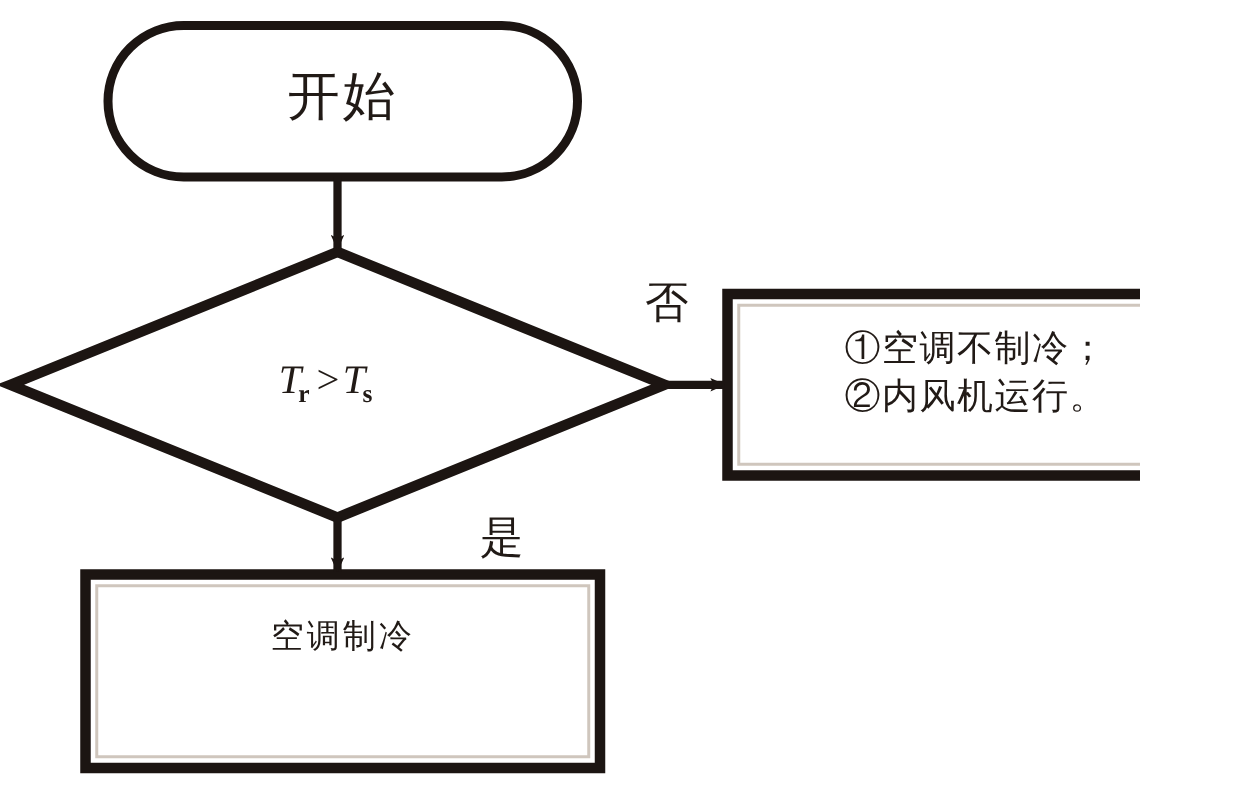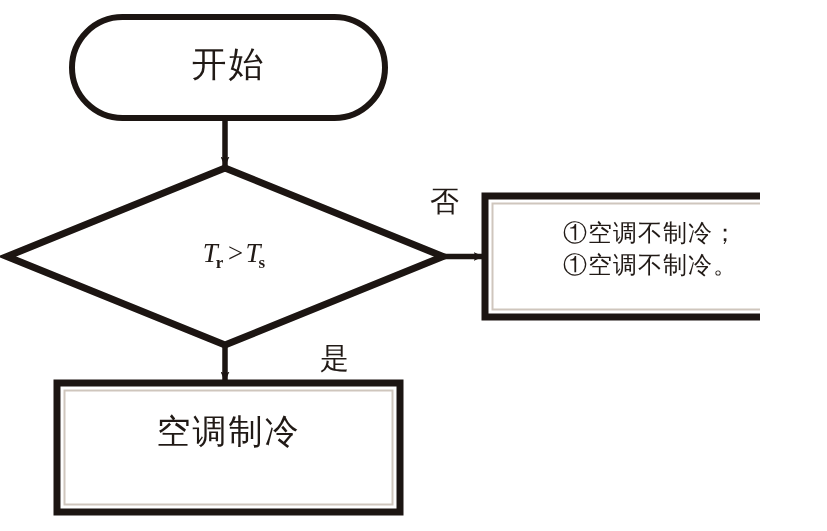--- a/index.html
+++ b/index.html
@@ -35,21 +35,21 @@
 
   #start-label {
     left: 72px;
     top: 47px;
     width: 313px;
     font-size: 35px;
     letter-spacing: 2px;
   }
 
   #decision-label {
-    left: 150px;
+    left: 133px;
     top: 240px;
     width: 170px;
     font-size: 27px;
   }
   #decision-label .sym {
     font-style: italic;
     font-family: "Liberation Serif", "DejaVu Serif", serif;
   }
   #decision-label .sub {
     font-style: normal;
@@ -71,22 +71,23 @@
     width: 311px;
     font-size: 24px;
     line-height: 1.34;
     letter-spacing: 1px;
   }
 
   #bottom-box-label {
     left: 57px;
     top: 415px;
     width: 343px;
-    font-size: 34px;
+    font-size: 22px;
     letter-spacing: 2px;
+    font-family: Liberation Mono, monospace;
   }
 
   .edge-label {
     position: absolute;
     color: #211a16;
     font-size: 29px;
     font-family: "Liberation Serif", "DejaVu Serif", serif;
   }
   #edge-label-no {
     left: 430px;
@@ -123,21 +124,21 @@
 
     <line x1="443" y1="256.5" x2="483" y2="256.5" stroke="#1c1512" stroke-width="5.5" marker-end="url(#arrowhead)"></line>
 
     <line x1="225" y1="345" x2="225" y2="381" stroke="#1c1512" stroke-width="5.5" marker-end="url(#arrowhead)"></line>
   </svg>
 
   <div class="node-text" id="start-label">开始</div>
 
   <div class="node-text" id="decision-label"><span class="sym">T</span><span class="sub">r</span><span class="gt">&gt;</span><span class="sym">T</span><span class="sub">s</span></div>
 
-  <div class="node-text" id="right-box-label"><div>①空调不制冷；</div><div>①空调不制冷。</div></div>
+  <div class="node-text" id="right-box-label"><div>①空调不制冷；</div><div>②内风机运行。</div></div>
 
   <div class="node-text" id="bottom-box-label">空调制冷</div>
 
   <div class="edge-label" id="edge-label-no">否</div>
 
   <div class="edge-label" id="edge-label-yes">是</div>
 
 </div>
 
 </body></html>

